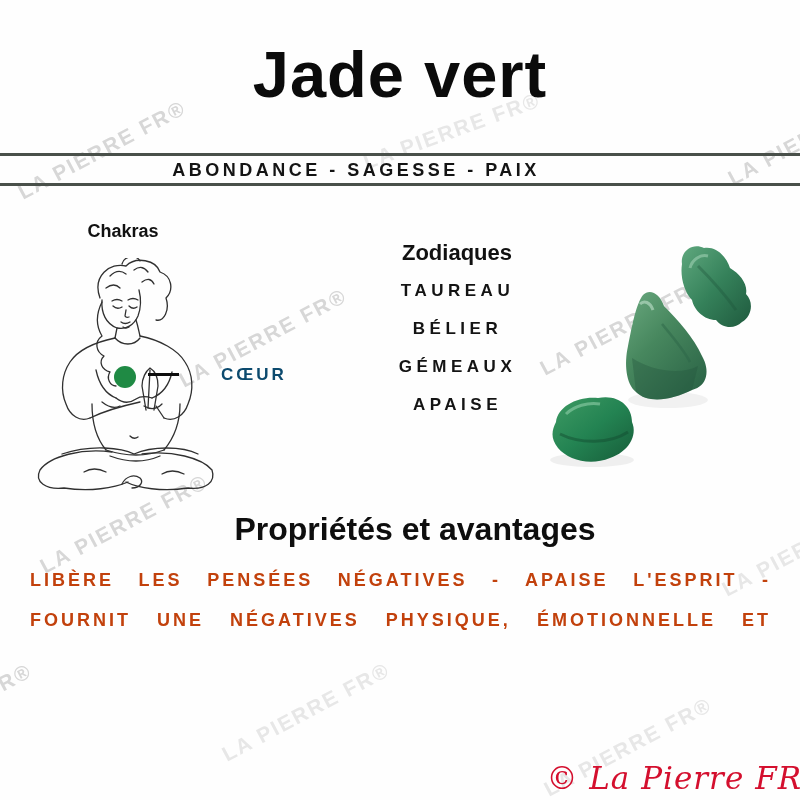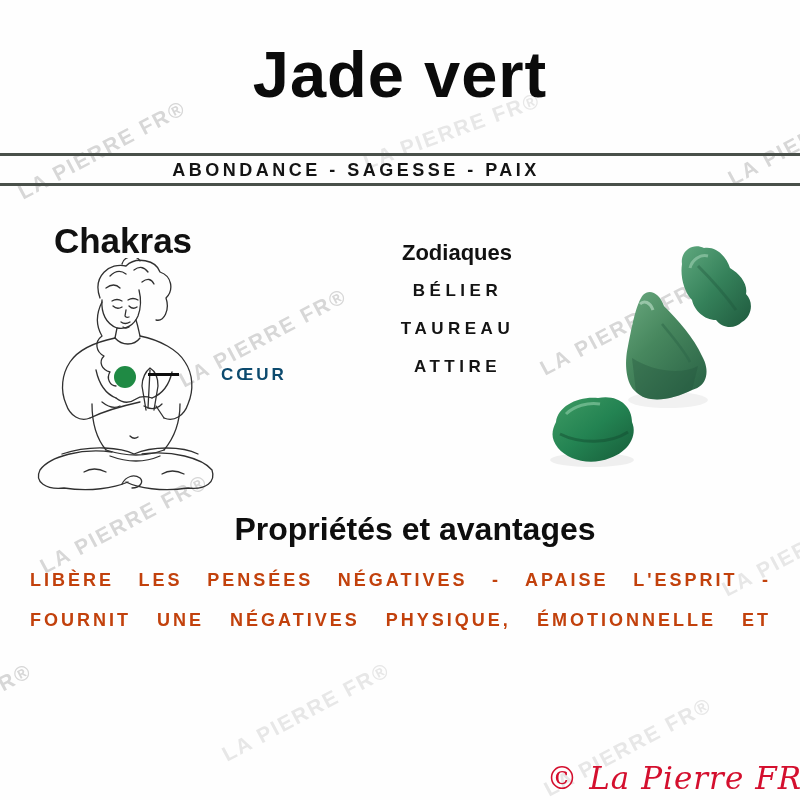--- a/index.html
+++ b/index.html
@@ -26,21 +26,21 @@
   .title{position:absolute;top:38px;left:0;width:800px;text-align:center;
          font-size:65px;line-height:74px;font-weight:800;letter-spacing:1px;color:#0b0b0b;}
 
   .band-line{position:absolute;left:0;width:800px;height:3px;background:#49504a;}
   .band-line.top{top:153px;}
   .band-line.bottom{top:183px;}
   .band-text{position:absolute;top:160px;left:0;width:712px;text-align:center;
              font-size:18px;line-height:20px;font-weight:700;letter-spacing:3.5px;color:#141414;}
 
   .chakras-heading{position:absolute;top:221px;left:23px;width:200px;text-align:center;
-                   font-size:35px;font-weight:700;}
+                   font-size:18px;font-weight:700;}
   .figure-svg{position:absolute;left:22px;top:258px;width:205px;height:240px;}
 
   .coeur-line{position:absolute;left:148px;top:373px;width:31px;height:3px;background:#0d0d0d;}
   .coeur-label{position:absolute;left:182px;top:365px;font-size:17px;font-weight:700;
                letter-spacing:3px;color:#0c4a6e;margin-left:39px;}
 
   .zodiac-heading{position:absolute;top:240px;left:357px;width:200px;text-align:center;
                   font-size:22px;font-weight:700;}
   .zodiac-list{position:absolute;top:282px;left:345px;width:225px;text-align:center;}
   .zodiac-item{font-size:17px;line-height:17px;font-weight:700;letter-spacing:4.5px;
@@ -137,23 +137,24 @@
       <path d="M100,226 C104,218 112,216 118,220 C122,224 118,230 110,230"></path>
       <path d="M62,214 Q72,208 84,214"></path>
       <path d="M140,216 Q150,210 162,216"></path>
     </svg>
 
     <div class="coeur-line"></div>
     <div class="coeur-label">CŒUR</div>
 
     <div class="zodiac-heading">Zodiaques</div>
     <div class="zodiac-list">
+      <div class="zodiac-item">TAUREAU</div>
       <div class="zodiac-item">BÉLIER</div>
-      <div class="zodiac-item">TAUREAU</div>
-      <div class="zodiac-item">ATTIRE</div>
+      <div class="zodiac-item">GÉMEAUX</div>
+      <div class="zodiac-item">APAISE</div>
     </div>
 
     <svg class="stones-svg" viewBox="0 0 240 235">
       <defs>
         <linearGradient id="gA" x1="0" y1="0" x2="1" y2="1">
           <stop offset="0" stop-color="#5fa87e"></stop>
             <stop offset="0.5" stop-color="#35815a"></stop>
             <stop offset="1" stop-color="#1f5a3e"></stop>
         </linearGradient>
         <linearGradient id="gB" x1="0" y1="0" x2="0.8" y2="1">

